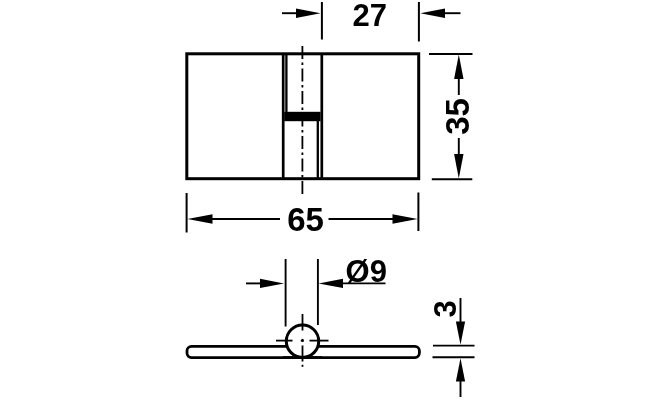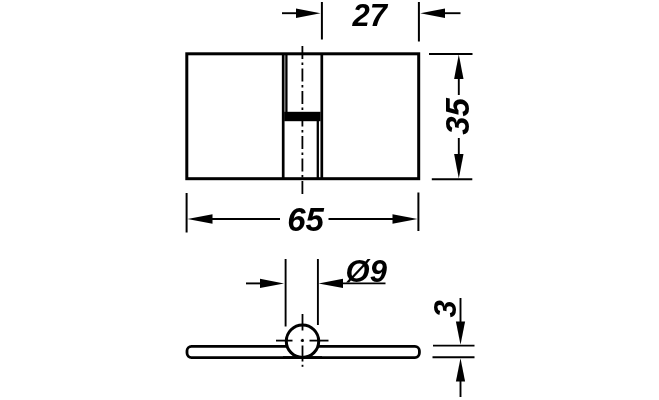--- a/index.html
+++ b/index.html
@@ -1,16 +1,16 @@
 <!DOCTYPE html>
 <html><head>
 <meta charset="utf-8">
 <style>
   html,body{margin:0;padding:0;background:#ffffff;}
-  .wrap{width:659px;height:400px;position:relative;background:#ffffff;overflow:hidden;font-style:italic;}
+  .wrap{width:659px;height:400px;position:relative;background:#ffffff;overflow:hidden;}
   svg{display:block;}
   text{font-family:"Liberation Sans", sans-serif;font-weight:bold;fill:#000;}
 </style>
 </head>
 <body>
 <div class="wrap">
 <svg width="659" height="400" viewBox="0 0 659 400">
 
   <rect x="0" y="0" width="659" height="400" fill="#ffffff"></rect>
 

